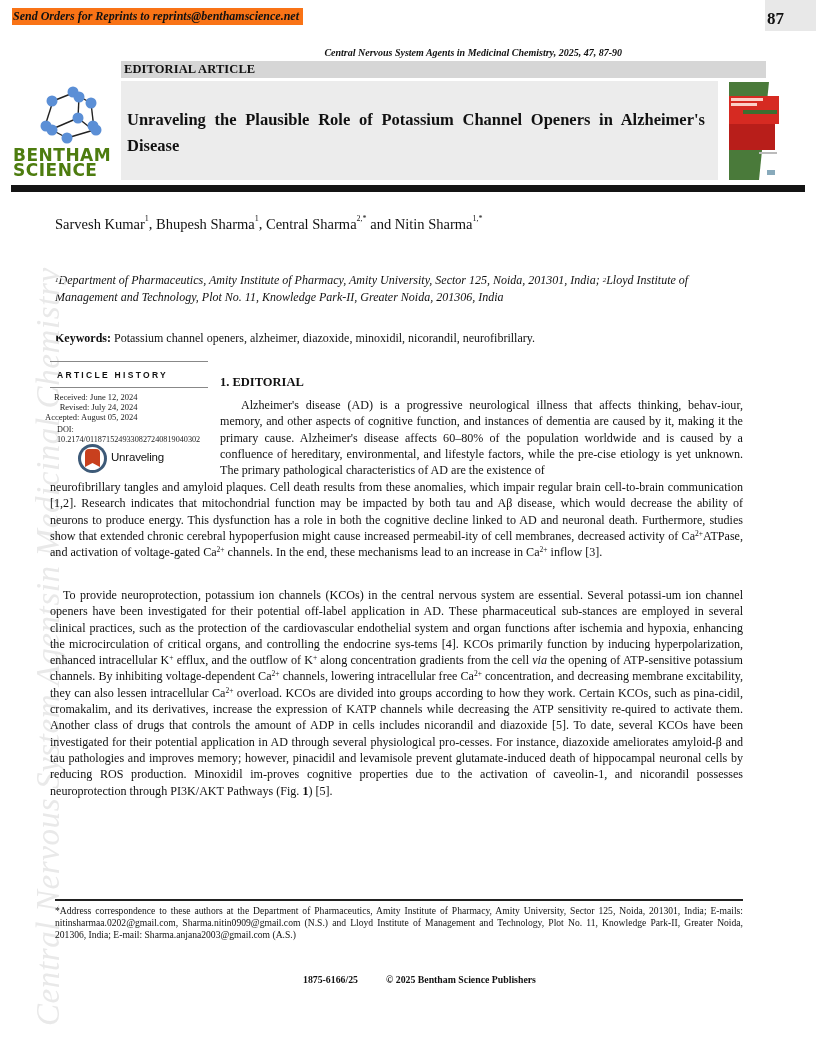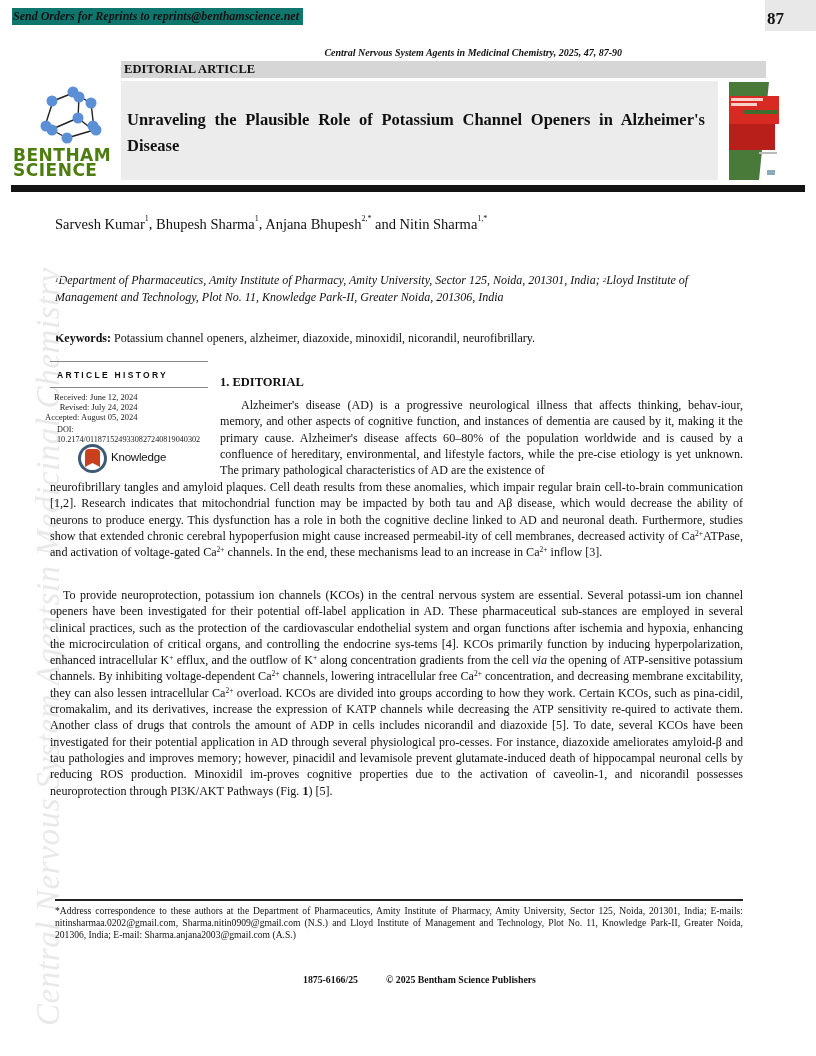--- a/index.html
+++ b/index.html
@@ -1,19 +1,19 @@
 <!DOCTYPE html>
 <html><head>
 <meta charset="utf-8">
 <style>
   * { margin:0; padding:0; box-sizing:border-box; }
   html, body { width:816px; height:1056px; background:#fff; overflow:hidden; }
   body { position:relative; font-family:"Liberation Serif", serif; color:#111; }
 
-  .reprints { position:absolute; left:12px; top:8px; height:17px; padding:0 4px 0 1px; background:#0f766e;
+  .reprints { position:absolute; left:12px; top:8px; height:17px; padding:0 4px 0 1px; background:#f97316;
     font-family:"Liberation Serif", serif; font-style:italic; font-weight:bold; font-size:12px; line-height:17px; color:#111; }
   .page-num-box { position:absolute; left:765px; top:0; width:51px; height:31px; background:#e8e8e8; }
   .page-num { position:absolute; left:767px; top:9px; font-weight:bold; font-size:17px; }
 
   .journal-line { position:absolute; right:194px; top:47px; font-style:italic; font-weight:bold; font-size:10px; white-space:nowrap; }
   .journal-line .vol { font-style:italic; }
 
   .editorial-bar { position:absolute; left:121px; top:61px; width:645px; height:17px; background:#d6d6d6; }
   .editorial-label { position:absolute; left:124px; top:62px; font-weight:bold; font-size:12.5px; letter-spacing:0.1px; }
 
@@ -120,21 +120,21 @@
   <rect x="2" y="16" width="32" height="3" fill="#fbd0c8"></rect>
   <rect x="2" y="21" width="26" height="3" fill="#fbd0c8"></rect>
   <rect x="14" y="28" width="34" height="4" fill="#3d6e30"></rect>
   <rect x="30" y="70" width="18" height="2" fill="#bbb"></rect>
   <rect x="38" y="88" width="8" height="5" fill="#8ab"></rect>
 </svg>
 
 <div class="thick-rule"></div>
 
 <div class="authors">
-  <span>Sarvesh Kumar</span><sup>1</sup><span>, </span><span>Bhupesh Sharma</span><sup>1</sup><span>, </span><span>Anjana Bhupesh</span><sup>2,*</sup><span> and </span><span>Nitin Sharma</span><sup>1,*</sup>
+  <span>Sarvesh Kumar</span><sup>1</sup><span>, </span><span>Bhupesh Sharma</span><sup>1</sup><span>, </span><span>Central Sharma</span><sup>2,*</sup><span> and </span><span>Nitin Sharma</span><sup>1,*</sup>
 </div>
 
 <div class="affil">
   <sup>1</sup><span>Department of Pharmaceutics, Amity Institute of Pharmacy, Amity University, Sector 125, Noida, 201301, India; </span><sup>2</sup><span>Lloyd Institute of Management and Technology, Plot No. 11, Knowledge Park-II, Greater Noida, 201306, India</span>
 </div>
 
 <div class="keywords">
   <b>Keywords:</b> <span>Potassium channel openers, alzheimer, diazoxide, minoxidil, nicorandil, neurofibrillary.</span>
 </div>
 
@@ -150,21 +150,21 @@
 </div>
 <div class="hist-doi">
   <div>DOI:</div>
   <div>10.2174/0118715249330827240819040302</div>
 </div>
 <div class="crossmark">
   <div class="crossmark-icon">
     <div class="inner"></div>
     <div class="flag"></div>
   </div>
-  <span class="crossmark-label">Knowledge</span>
+  <span class="crossmark-label">Unraveling</span>
 </div>
 
 <div class="section-head">1. EDITORIAL</div>
 
 <div class="body-text para1-top">Alzheimer's disease (AD) is a progressive neurological illness that affects thinking, behav-iour, memory, and other aspects of cognitive function, and instances of dementia are caused by it, making it the primary cause. Alzheimer's disease affects 60–80% of the population worldwide and is caused by a confluence of hereditary, environmental, and lifestyle factors, while the pre-cise etiology is yet unknown. The primary pathological characteristics of AD are the existence of</div>
 
 <div class="body-text para1-bot"><span>neurofibrillary tangles and amyloid plaques. Cell death results from these anomalies, which impair regular brain cell-to-brain communication [1,2]. Research indicates that mitochondrial function may be impacted by both tau and Aβ disease, which would decrease the ability of neurons to produce energy. This dysfunction has a role in both the cognitive decline linked to AD and neuronal death. Furthermore, studies show that extended chronic cerebral hypoperfusion might cause increased permeabil-ity of cell membranes, decreased activity of Ca</span><sup>2+</sup><span>ATPase, and activation of voltage-gated Ca</span><sup>2+</sup><span> channels. In the end, these mechanisms lead to an increase in Ca</span><sup>2+</sup><span> inflow [3].</span></div>
 
 <div class="body-text para2"><span>To provide neuroprotection, potassium ion channels (KCOs) in the central nervous system are essential. Several potassi-um ion channel openers have been investigated for their potential off-label application in AD. These pharmaceutical sub-stances are employed in several clinical practices, such as the protection of the cardiovascular endothelial system and organ functions after ischemia and hypoxia, enhancing the microcirculation of critical organs, and controlling the endocrine sys-tems [4]. KCOs primarily function by inducing hyperpolarization, enhanced intracellular K</span><sup>+</sup><span> efflux, and the outflow of K</span><sup>+</sup><span> along concentration gradients from the cell </span><i>via</i><span> the opening of ATP-sensitive potassium channels. By inhibiting voltage-dependent Ca</span><sup>2+</sup><span> channels, lowering intracellular free Ca</span><sup>2+</sup><span> concentration, and decreasing membrane excitability, they can also lessen intracellular Ca</span><sup>2+</sup><span> overload. KCOs are divided into groups according to how they work. Certain KCOs, such as pina-cidil, cromakalim, and its derivatives, increase the expression of KATP channels while decreasing the ATP sensitivity re-quired to activate them. Another class of drugs that controls the amount of ADP in cells includes nicorandil and diazoxide [5]. To date, several KCOs have been investigated for their potential application in AD through several physiological pro-cesses. For instance, diazoxide ameliorates amyloid-β and tau pathologies and improves memory; however, pinacidil and levamisole prevent glutamate-induced death of hippocampal neuronal cells by reducing ROS production. Minoxidil im-proves cognitive properties due to the activation of caveolin-1, and nicorandil possesses neuroprotection through PI3K/AKT Pathways  (Fig. </span><b>1</b><span>) [5].</span></div>
 

